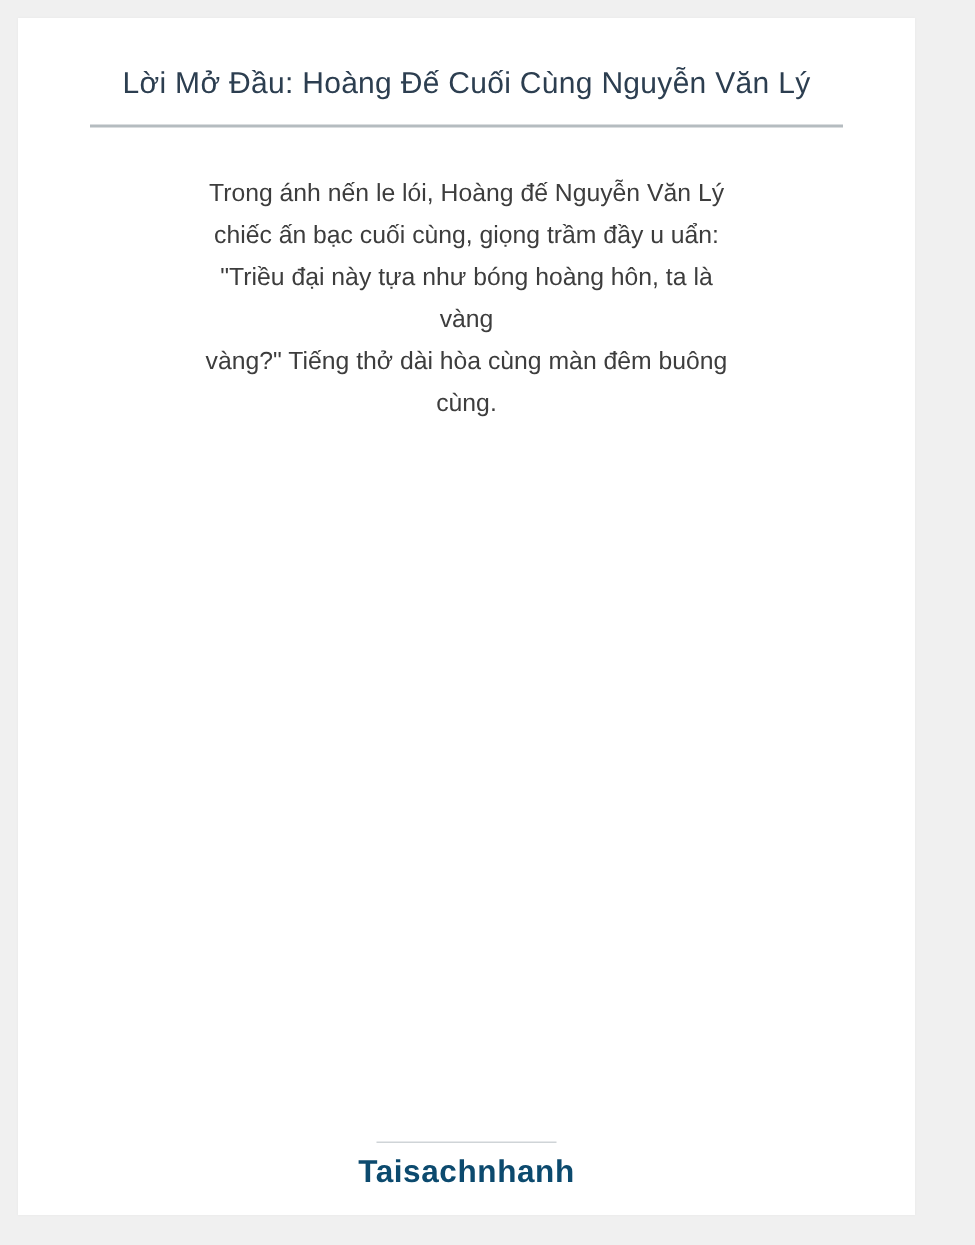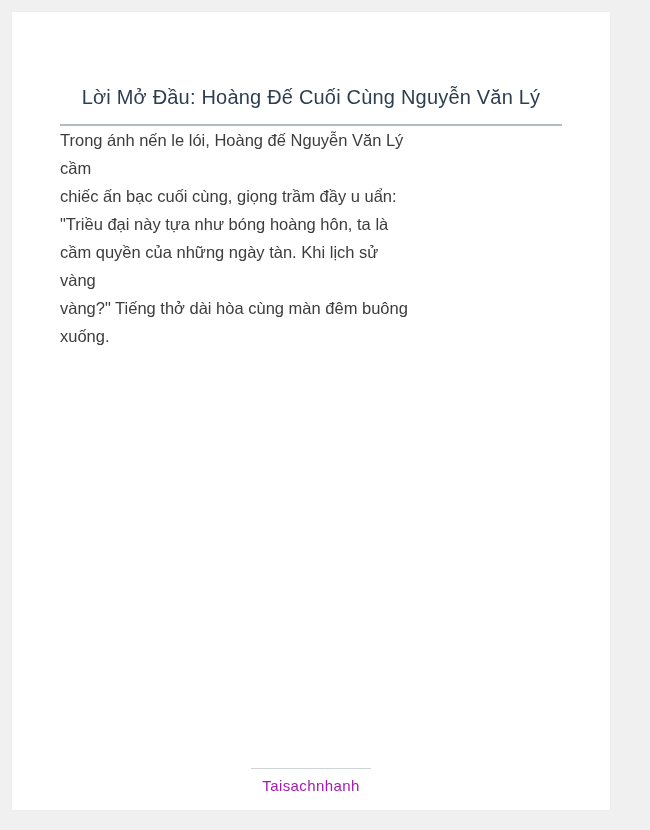--- a/index.html
+++ b/index.html
@@ -24,82 +24,83 @@
     box-shadow: 0 0 2px rgba(0,0,0,0.04);
   }
   .page-inner {
     position: relative;
     height: 100%;
     padding: 0 48px;
     box-sizing: border-box;
   }
   .chapter-title {
     margin: 0;
-    padding-top: 72px;
+    padding-top: 31px;
     font-size: 20px;
     font-weight: 500;
     text-align: center;
     color: #2c3e50;
     letter-spacing: 0.2px;
     line-height: 26px;
   }
   .title-divider {
     margin: 14px 0 0 0;
     border: none;
     border-top: 2px solid #b5bcc0;
     height: 0;
   }
   .body-text {
+    margin-top: 30px;
     font-size: 16.5px;
     line-height: 28px;
     color: #3d3d3d;
+    text-align: center;
   }
   .body-line {
     display: block;
     white-space: pre-wrap;
   }
   .page-footer {
     position: absolute;
     left: 0;
     right: 0;
     bottom: 16px;
     text-align: center;
   }
   .footer-divider {
     width: 120px;
     margin: 0 auto 8px auto;
     border: none;
     border-top: 1px solid #cfd4d7;
     height: 0;
   }
   .footer-brand {
-    font-size: 15px;
-    color: #a21caf;
+    font-size: 21px;
+    color: #0c4a6e;
     letter-spacing: 0.4px;
+    font-weight: bold;
   }
 </style>
 </head>
 <body>
 
 <div class="page-card">
   <div class="page-inner">
 
     <h1 class="chapter-title">Lời Mở Đầu: Hoàng Đế Cuối Cùng Nguyễn Văn Lý</h1>
 
     <hr class="title-divider">
 
     <div class="body-text">
       <span class="body-line">Trong ánh nến le lói, Hoàng đế Nguyễn Văn Lý</span>
-      <span class="body-line">cầm</span>
       <span class="body-line">chiếc ấn bạc cuối cùng, giọng trầm đầy u uẩn:</span>
       <span class="body-line">"Triều đại này tựa như bóng hoàng hôn, ta là</span>
-      <span class="body-line">cầm quyền của những ngày tàn. Khi lịch sử</span>
       <span class="body-line">vàng</span>
       <span class="body-line">vàng?" Tiếng thở dài hòa cùng màn đêm buông</span>
-      <span class="body-line">xuống.</span>
+      <span class="body-line">cùng.</span>
     </div>
 
     <div class="page-footer">
       <hr class="footer-divider">
       <div class="footer-brand">Taisachnhanh</div>
     </div>
 
   </div>
 </div>
 

